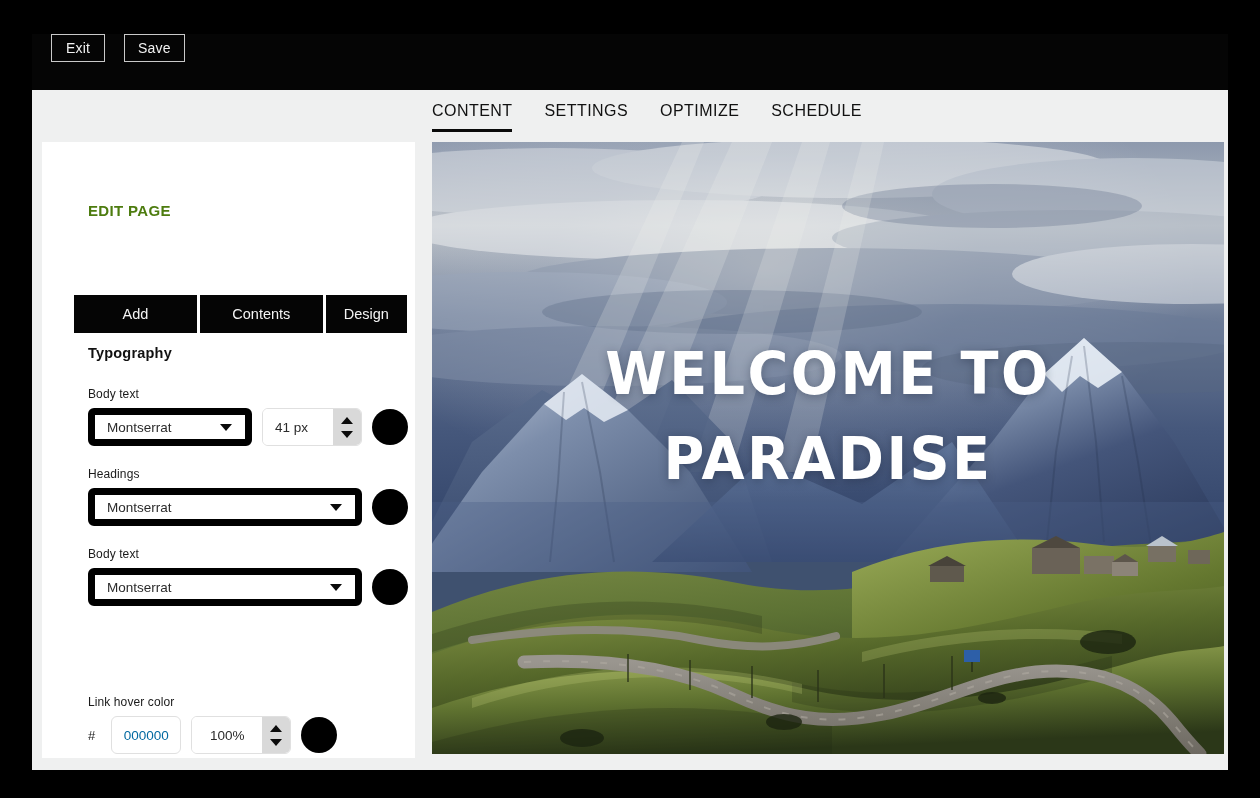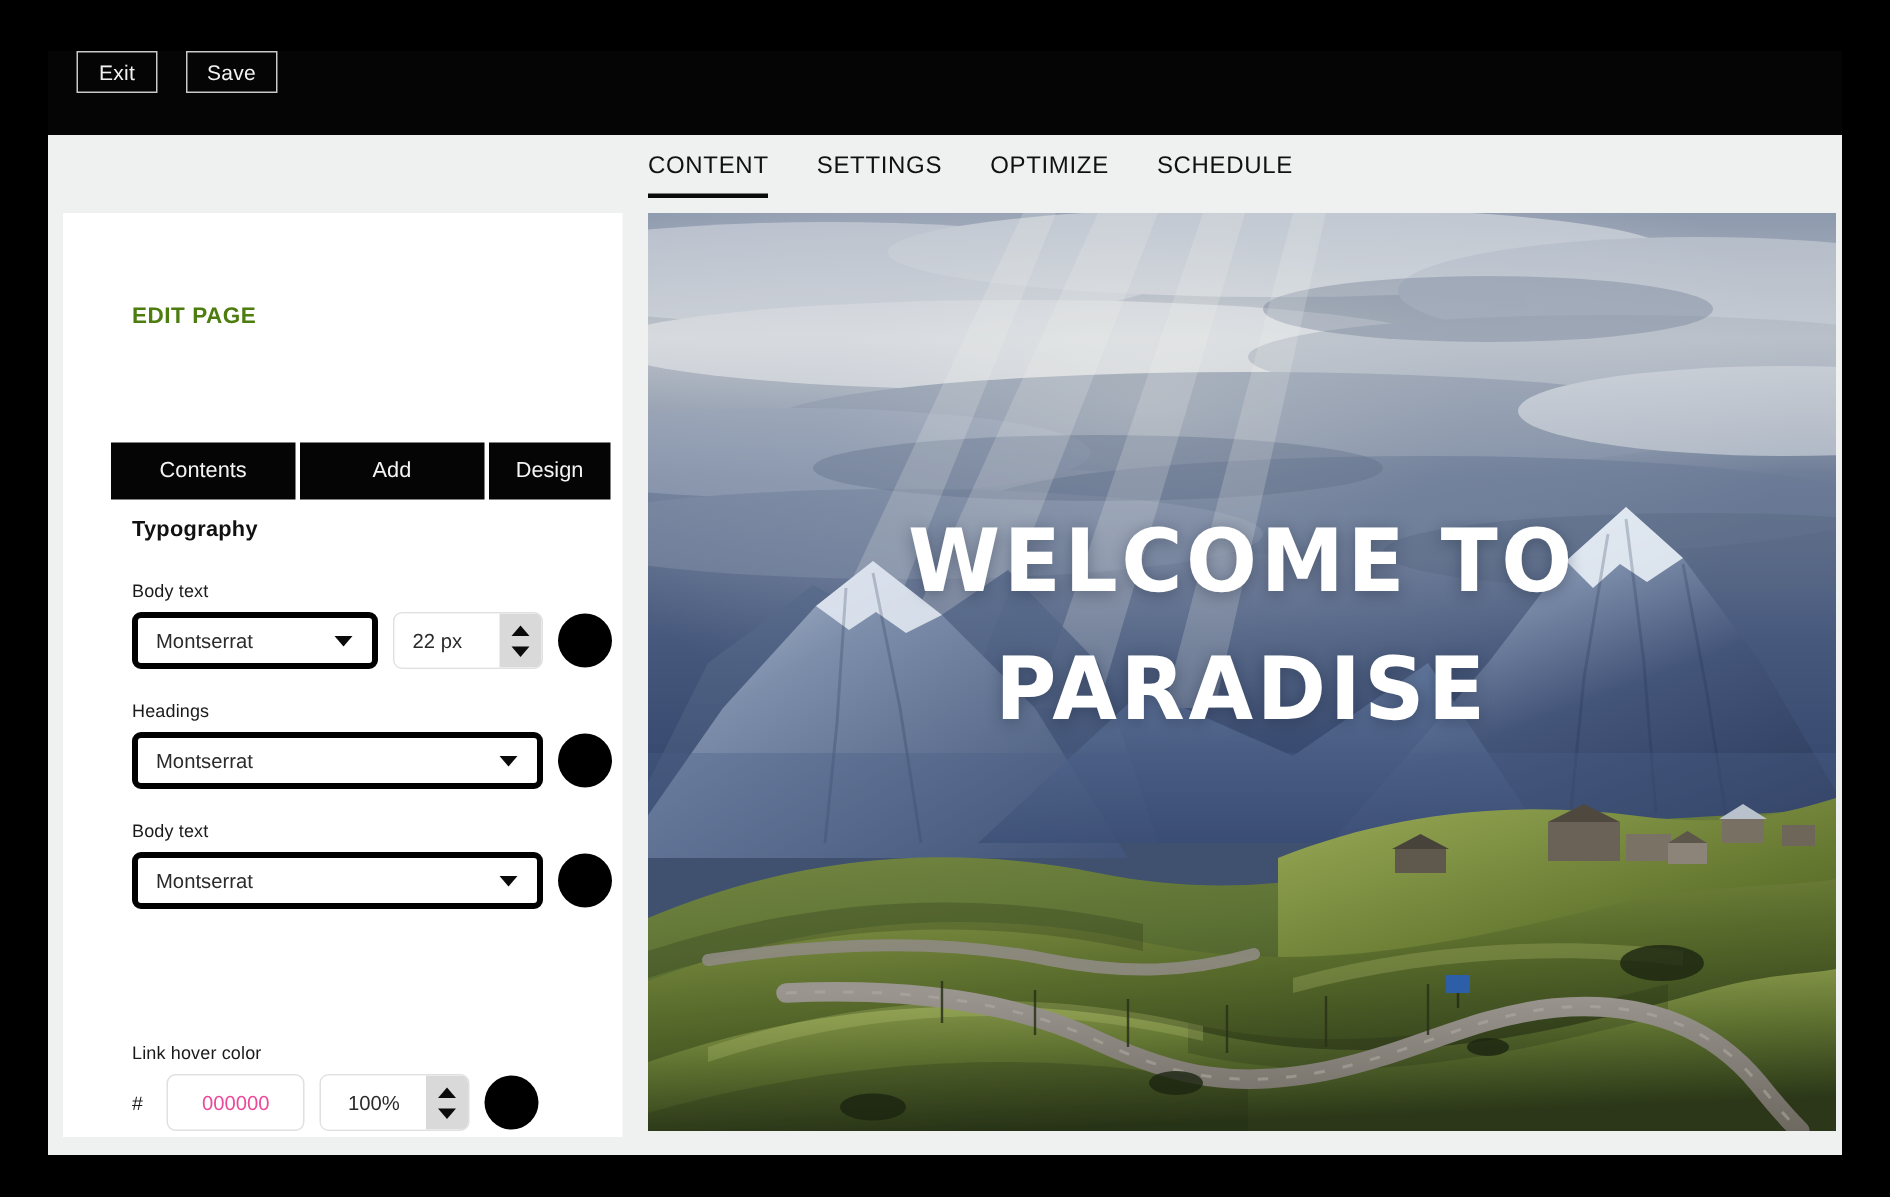--- a/index.html
+++ b/index.html
@@ -127,21 +127,21 @@
   .field-row {
     display: flex;
     align-items: center;
     gap: 10px;
   }
 
   
   .select-box {
     position: relative;
     height: 38px;
-    border: 4px solid #000000;
+    border: 7px solid #000000;
     border-radius: 6px;
     background: #ffffff;
     display: flex;
     align-items: center;
     padding: 0 12px;
     font-size: 13.5px;
     color: #2b2b2b;
     cursor: pointer;
   }
   .select-box.wide   { width: 280px; }
@@ -218,28 +218,28 @@
   }
 
   
   #hover-color-group { position: absolute; left: 46px; top: 553px; }
   .hash-mark {
     font-size: 13px;
     color: #1b1b1b;
     margin-right: 6px;
   }
   .hex-input {
-    width: 92px;
+    width: 70px;
     height: 38px;
     border: 1px solid #e0e0e0;
     border-radius: 6px;
     background: #ffffff;
     text-align: center;
     font-size: 13.5px;
-    color: #ec4899;
+    color: #0369a1;
     font-family: "Liberation Sans", sans-serif;
     outline: none;
   }
 
   
   #tab-bar {
     position: absolute;
     left: 400px;
     top: 68px;
     height: 40px;
@@ -318,38 +318,38 @@
       <div class="tab">SETTINGS</div>
       <div class="tab">OPTIMIZE</div>
       <div class="tab">SCHEDULE</div>
     </div>
 
     <div id="sidebar-panel">
 
       <div id="edit-page-title">EDIT PAGE</div>
 
       <div id="segmented-row">
+        <div class="seg-btn add">Add</div>
         <div class="seg-btn contents">Contents</div>
-        <div class="seg-btn add">Add</div>
         <div class="seg-btn design">Design</div>
       </div>
 
       <div id="typography-section">
 
         <div class="section-title">Typography</div>
 
         <div class="field-group">
           <div class="field-label">Body text</div>
           <div class="field-row">
             <div class="select-box narrow">
               <span>Montserrat</span>
               <span class="caret"></span>
             </div>
             <div class="stepper-wrap size">
-              <div class="stepper-value">22 px</div>
+              <div class="stepper-value">41 px</div>
               <div class="stepper-arrows">
                 <span class="arrow-up"></span>
                 <span class="arrow-down"></span>
               </div>
             </div>
             <div class="color-dot"></div>
           </div>
         </div>
 
         <div class="field-group">

